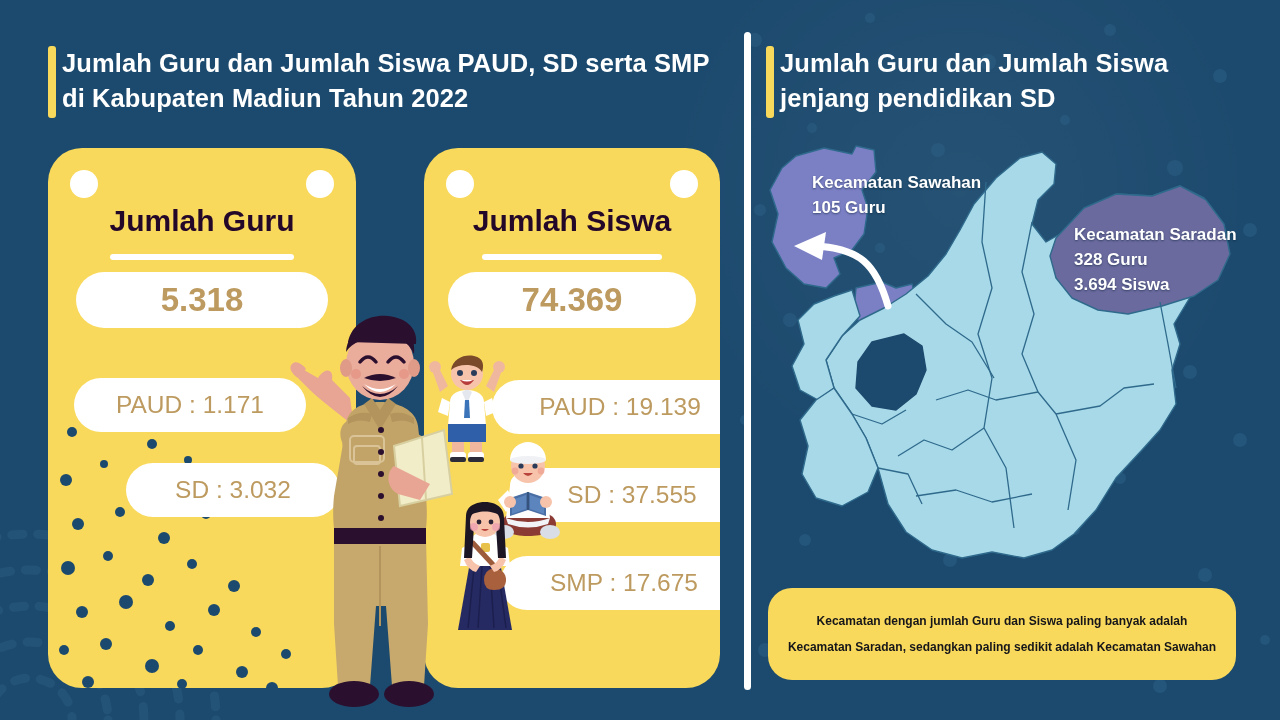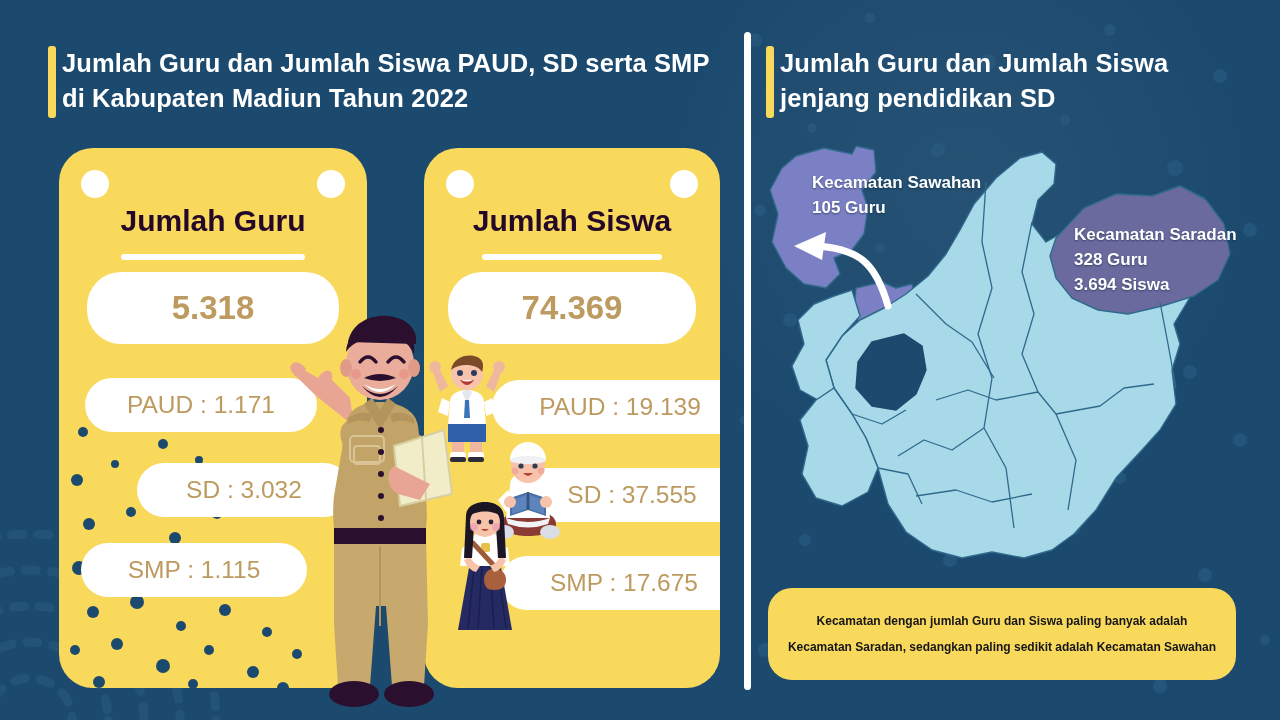--- a/index.html
+++ b/index.html
@@ -28,33 +28,33 @@
   #title-left h1{font-size:25.5px;line-height:35px;}
   #title-right{left:766px;top:46px;width:470px;}
   #title-right .bar{height:72px;}
   #title-right h1{font-size:25.5px;line-height:35px;}
 
   
   .divider{position:absolute;left:744px;top:32px;width:7px;height:658px;background:#ffffff;border-radius:4px;}
 
   
   .card{position:absolute;background:#f9d95b;border-radius:34px;overflow:hidden;}
-  #card-guru{left:48px;top:148px;width:308px;height:540px;margin-left:11px;}
+  #card-guru{left:48px;top:148px;width:308px;height:540px;}
   #card-siswa{left:424px;top:148px;width:296px;height:540px;}
   .card .punch{position:absolute;width:28px;height:28px;border-radius:50%;background:#ffffff;top:22px;}
   .card .punch.l{left:22px;}
   .card .punch.r{right:22px;}
 
   .card-title{position:absolute;left:0;right:0;top:56px;text-align:center;
               font-size:30px;font-weight:bold;color:#24082a;}
   .card-rule{position:absolute;height:6px;background:#ffffff;border-radius:3px;top:106px;}
   #card-guru .card-rule{left:62px;right:62px;}
   #card-siswa .card-rule{left:58px;right:58px;}
 
-  .big-pill{position:absolute;height:72px;background:#ffffff;border-radius:34px;
+  .big-pill{position:absolute;height:56px;background:#ffffff;border-radius:34px;
             display:flex;align-items:center;justify-content:center;
             font-size:33px;font-weight:bold;color:#bd9a5f;top:124px;}
   #card-guru .big-pill{left:28px;right:28px;}
   #card-siswa .big-pill{left:24px;right:24px;}
 
   .stat-pill{position:absolute;height:54px;background:#ffffff;border-radius:30px;
              display:flex;align-items:center;justify-content:center;
              font-size:24.5px;font-weight:normal;color:#bd9a5f;white-space:nowrap;padding:0 22px;}
 
   
@@ -194,21 +194,20 @@
 
     <div class="punch l"></div>
     <div class="punch r"></div>
 
     <div class="card-title">Jumlah Guru</div>
     <div class="card-rule"></div>
     <div class="big-pill">5.318</div>
 
     <div class="stat-pill" id="guru-paud">PAUD : 1.171</div>
     <div class="stat-pill" id="guru-sd">SD : 3.032</div>
-    <div class="stat-pill" id="guru-smp">SMP : 1.115</div>
   </div>
 
   <div class="card" id="card-siswa">
     <div class="punch l"></div>
     <div class="punch r"></div>
 
     <div class="card-title">Jumlah Siswa</div>
     <div class="card-rule"></div>
     <div class="big-pill">74.369</div>
 

